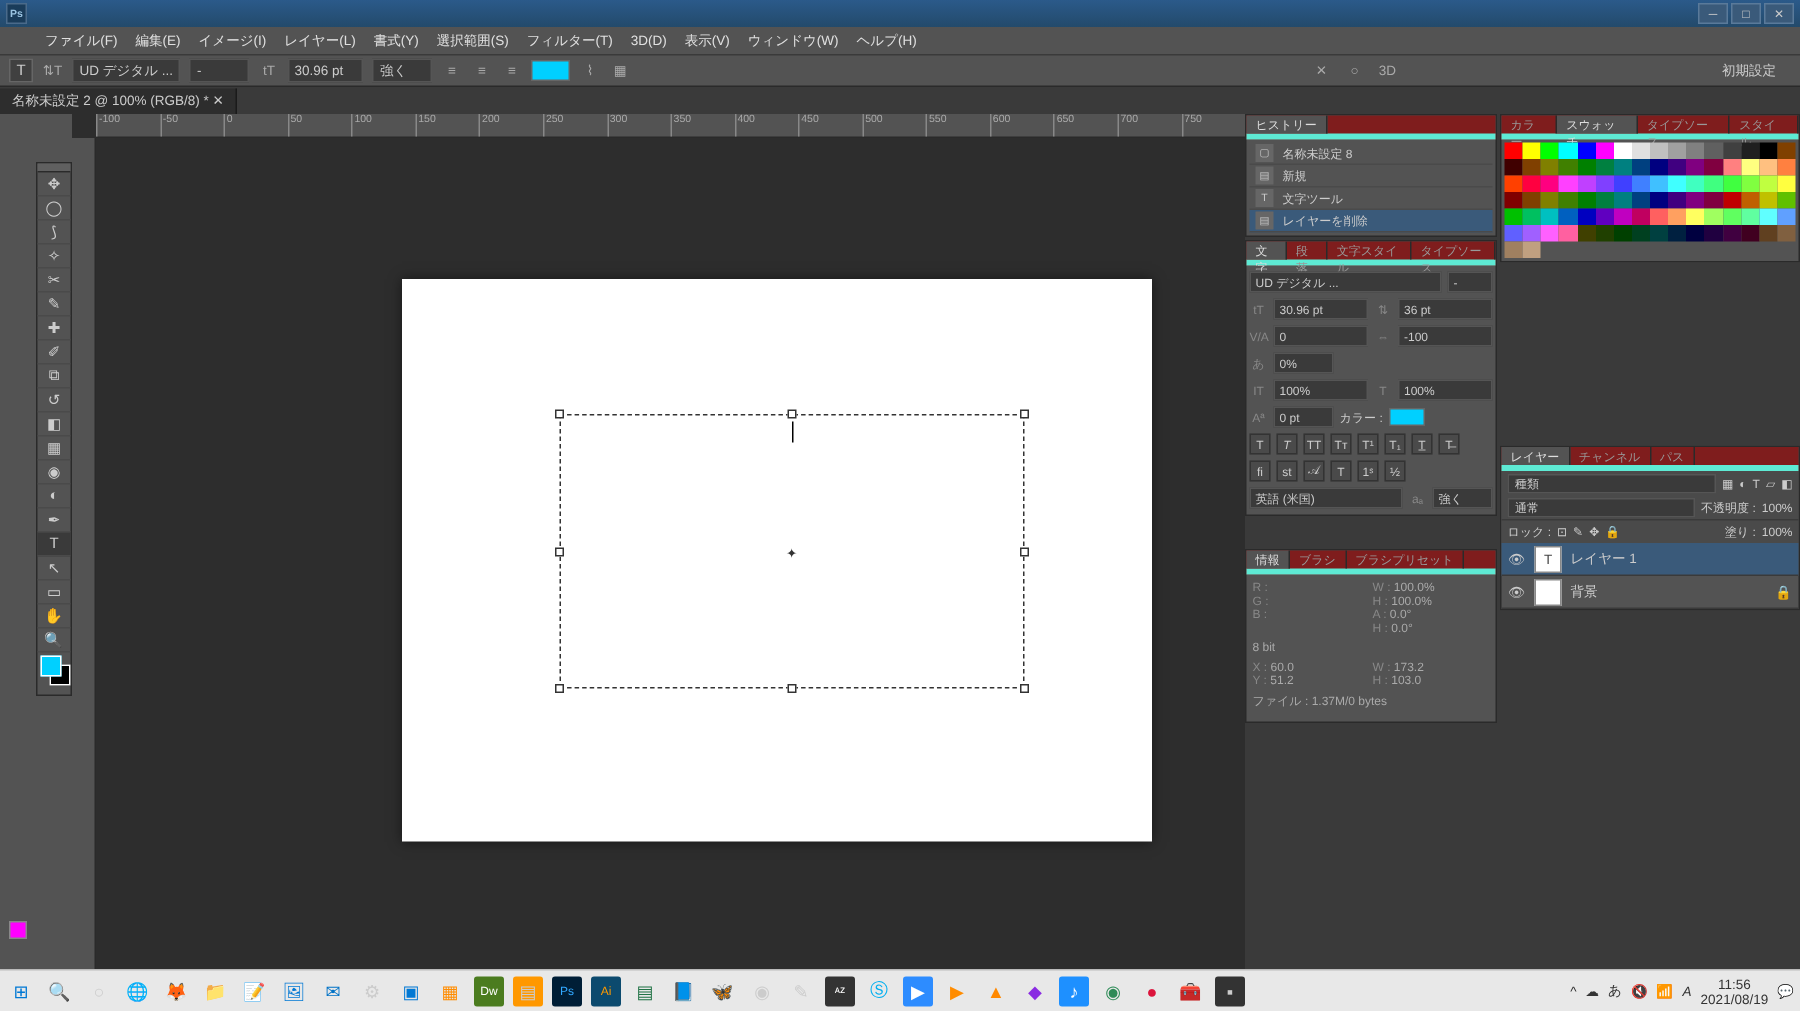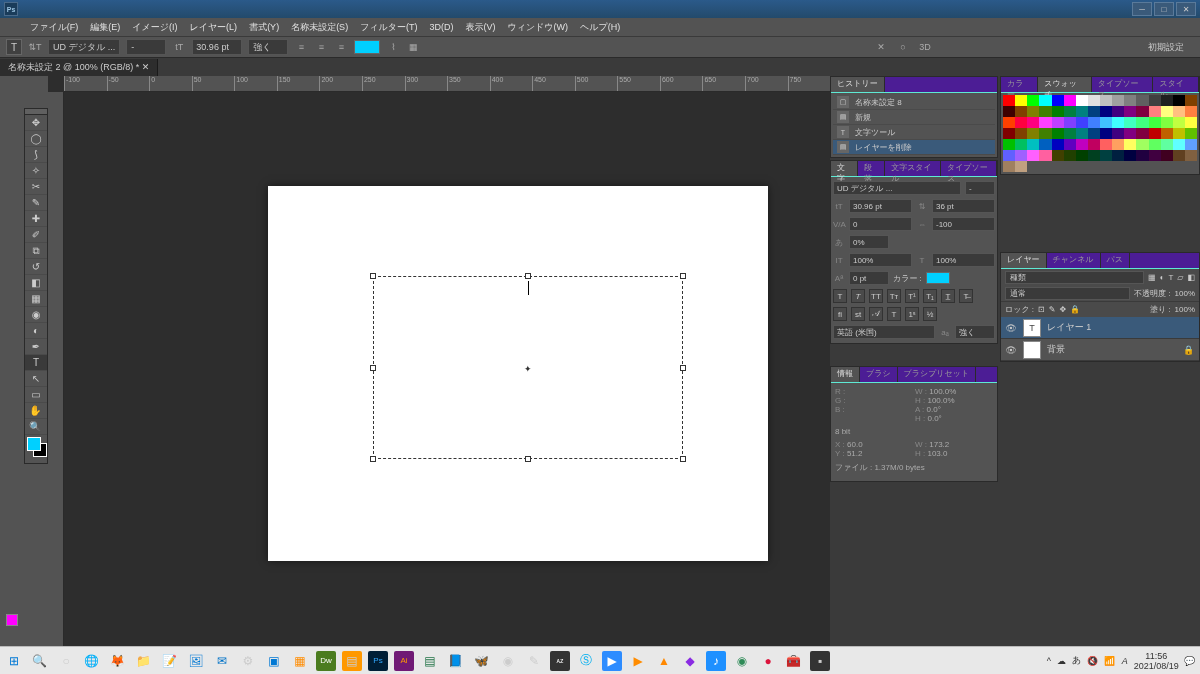--- a/index.html
+++ b/index.html
@@ -52,21 +52,21 @@
 .h-ml { top: 50%; left: -4px; margin-top: -3px; } .h-mr { top: 50%; right: -4px; margin-top: -3px; }
 .h-bl { bottom: -4px; left: -4px; } .h-bm { bottom: -4px; left: 50%; margin-left: -3px; } .h-br { bottom: -4px; right: -4px; }
 .text-cursor { position: absolute; top: 4px; left: 50%; width: 1px; height: 14px; background: #000; }
 .center-mark { position: absolute; top: 50%; left: 50%; margin: -4px 0 0 -4px; font-size: 9px; color: #333; }
 
 
 .right-col { width: 370px; background: #3a3a3a; display: flex; }
 .mid-panels { width: 168px; display: flex; flex-direction: column; gap: 2px; }
 .far-panels { width: 200px; display: flex; flex-direction: column; gap: 2px; margin-left: 2px; }
 .panel { background: #535353; border: 1px solid #2a2a2a; }
-.panel-tabs { height: 16px; background: #4c1d95; display: flex; border-bottom: 1px solid #5eead4; }
+.panel-tabs { height: 16px; background: #7f1d1d; display: flex; border-bottom: 4px solid #5eead4; }
 .ptab { padding: 1px 6px; font-size: 8px; color: #999; border-right: 1px solid #2a2a2a; }
 .ptab.active { background: #535353; color: #ddd; }
 .panel-body { padding: 2px; font-size: 8px; }
 
 .history-row { height: 15px; display: flex; align-items: center; padding: 0 4px; gap: 6px; border-bottom: 1px solid #4a4a4a; }
 .history-row.sel { background: #3a5a7a; }
 .hist-icon { width: 12px; height: 12px; background: #666; display: flex; align-items: center; justify-content: center; font-size: 7px; }
 
 .char-panel .row { display: flex; align-items: center; gap: 4px; height: 18px; }
 .char-panel .field { background: #3a3a3a; border: 1px solid #555; height: 14px; flex: 1; padding: 0 3px; display: flex; align-items: center; font-size: 8px; }
@@ -112,21 +112,21 @@
     <div class="win-btn">✕</div>
   </div>
 </div>
 
 <div class="menubar">
   <span>ファイル(F)</span>
   <span>編集(E)</span>
   <span>イメージ(I)</span>
   <span>レイヤー(L)</span>
   <span>書式(Y)</span>
-  <span>名称未設定(S)</span>
+  <span>選択範囲(S)</span>
   <span>フィルター(T)</span>
   <span>3D(D)</span>
   <span>表示(V)</span>
   <span>ウィンドウ(W)</span>
   <span>ヘルプ(H)</span>
 </div>
 
 <div class="optionsbar">
   <div class="tool-icon">T</div>
   <div class="opt-icon">⇅T</div>
@@ -447,21 +447,21 @@
               <div class="swatch" style="background: rgb(64, 0, 64);"></div>
               <div class="swatch" style="background: rgb(64, 0, 32);"></div>
               <div class="swatch" style="background: rgb(96, 64, 32);"></div>
               <div class="swatch" style="background: rgb(128, 96, 64);"></div>
               <div class="swatch" style="background: rgb(160, 128, 96);"></div>
               <div class="swatch" style="background: rgb(192, 160, 128);"></div>
             </div>
         </div>
       </div>
 
-      <div class="panel" style="margin-top:75px">
+      <div class="panel" style="margin-top:120px">
         <div class="panel-tabs">
           <div class="ptab active">レイヤー</div>
           <div class="ptab">チャンネル</div>
           <div class="ptab">パス</div>
         </div>
         <div class="layers-body">
           <div class="layer-opts">
             <div class="opt-sel">種類</div>
             <span>▦</span>
             <span>◐</span>
@@ -515,21 +515,21 @@
   <div class="tb-icon" style="color:#ffb900">📁</div>
   <div class="tb-icon">📝</div>
   <div class="tb-icon" style="color:#0078d4">🖼</div>
   <div class="tb-icon" style="color:#0072c6">✉</div>
   <div class="tb-icon">⚙</div>
   <div class="tb-icon" style="color:#0078d4">▣</div>
   <div class="tb-icon" style="color:#ff8c00">▦</div>
   <div class="tb-icon" style="background:#4b7c1f;color:#fff;font-size:8px">Dw</div>
   <div class="tb-icon" style="background:#ff9800">▤</div>
   <div class="tb-icon" style="background:#001e36;color:#31a8ff;font-size:8px">Ps</div>
-  <div class="tb-icon" style="background:#701a75;color:#ff9a00;font-size:8px">Ai</div>
+  <div class="tb-icon" style="background:#0c4a6e;color:#ff9a00;font-size:8px">Ai</div>
   <div class="tb-icon" style="color:#217346">▤</div>
   <div class="tb-icon">📘</div>
   <div class="tb-icon" style="color:#ff6600">🦋</div>
   <div class="tb-icon">◉</div>
   <div class="tb-icon">✎</div>
   <div class="tb-icon" style="background:#333;color:#fff;font-size:7px">ᴀᴢ</div>
   <div class="tb-icon" style="color:#00aff0">Ⓢ</div>
   <div class="tb-icon" style="background:#2d8cff;color:#fff">▶</div>
   <div class="tb-icon" style="color:#ff8c00">▶</div>
   <div class="tb-icon" style="color:#ff8800">▲</div>

